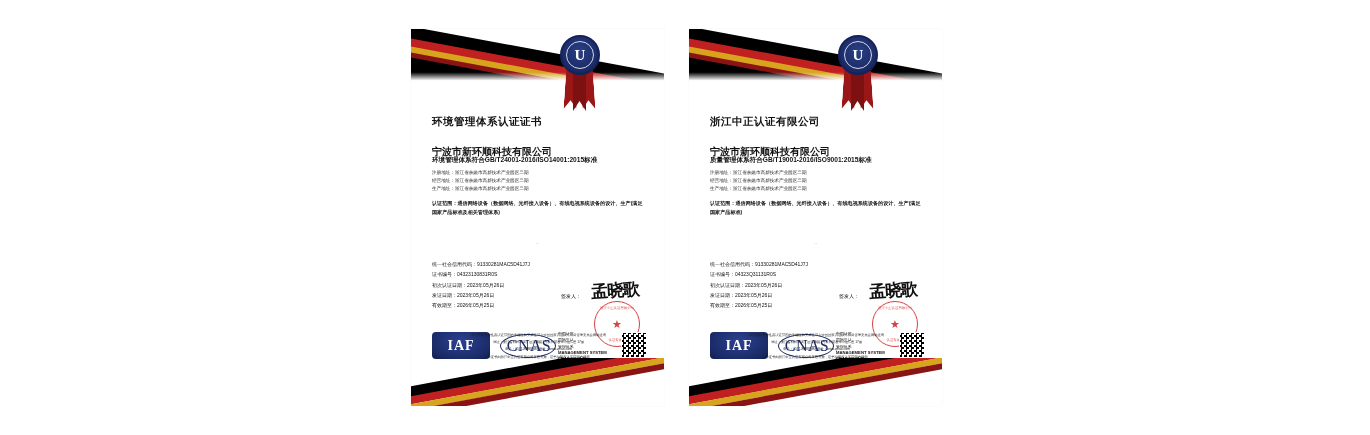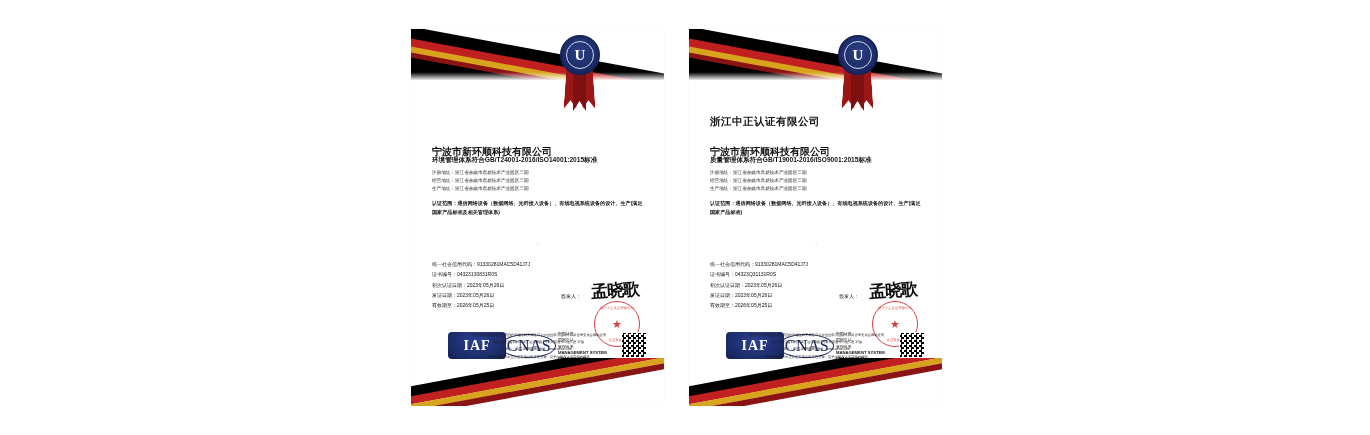--- a/index.html
+++ b/index.html
@@ -62,21 +62,21 @@
       box-sizing:border-box;opacity:.85;}
   .stamp .star{font-size:11px;line-height:1;color:#cf2020;}
   .stamp .txt{position:absolute;bottom:4px;left:0;width:100%;text-align:center;font-size:3.4px;color:#cf2020;}
   .stamp .txt.top{top:4px;bottom:auto;}
 
   
   .logos{position:absolute;left:21px;top:300px;width:215px;height:36px;}
   .iaf{position:absolute;left:0;top:3px;width:58px;height:27px;border-radius:4px;
       background:radial-gradient(ellipse at 50% 35%,#2c4191 0%,#1a2a66 75%,#101c46 100%);
       color:#ffffff;display:flex;align-items:center;justify-content:center;
-      font-family:"Liberation Serif",serif;font-weight:bold;font-size:14px;letter-spacing:1px;margin-left:16px;}
+      font-family:"Liberation Serif",serif;font-weight:bold;font-size:14px;letter-spacing:1px;}
   .cnas{position:absolute;left:68px;top:1px;width:54px;height:30px;}
   .cnas .ell{position:absolute;left:0;top:4px;width:54px;height:22px;border:1.5px solid #1b2a63;border-radius:50%;}
   .cnas .word{position:absolute;left:0;top:7px;width:58px;text-align:center;font-size:16px;font-weight:normal;
       color:#1b2a63;font-family:"Liberation Serif",serif;letter-spacing:.4px;}
   .cnas-cn{position:absolute;left:126px;top:2px;width:60px;font-size:3.9px;line-height:1.6;color:#111111;}
   .cnas-cn b{font-size:4.2px;}
   .qr{position:absolute;right:0;top:3px;width:26px;height:26px;background:
      repeating-conic-gradient(#000 0% 25%, #fff 0% 50%) 0 0/5px 5px;}
   .qr-frame{position:absolute;right:0;top:3px;width:26px;height:26px;border:1px solid #ffffff;box-sizing:border-box;}
 
@@ -103,20 +103,21 @@
 
     <div class="emblem">
       <div class="ribbon-l"></div>
         <div class="ribbon-r"></div>
         <div class="ribbon-dark"></div>
       <div class="seal">
           <div class="inner">U</div>
         </div>
     </div>
 
+    <div class="title">环境管理体系认证证书</div>
     <div class="company">宁波市新环顺科技有限公司</div>
     <div class="standard">环境管理体系符合GB/T24001-2016/ISO14001:2015标准</div>
 
     <div class="addr">
       <div>注册地址：浙江省余姚市高新技术产业园区二期</div>
       <div>经营地址：浙江省余姚市高新技术产业园区二期</div>
       <div>生产地址：浙江省余姚市高新技术产业园区二期</div>
     </div>
 
     <div class="scope">认证范围：通信网络设备（数据网络、光纤接入设备）、有线电视系统设备的设计、生产(满足国家产品标准及相关管理体系)</div>

